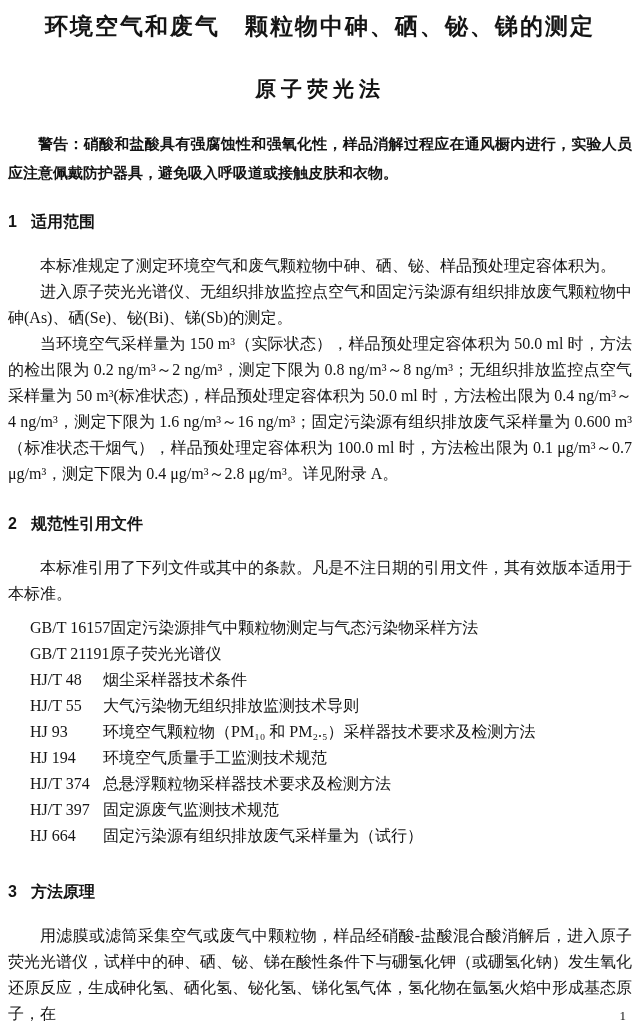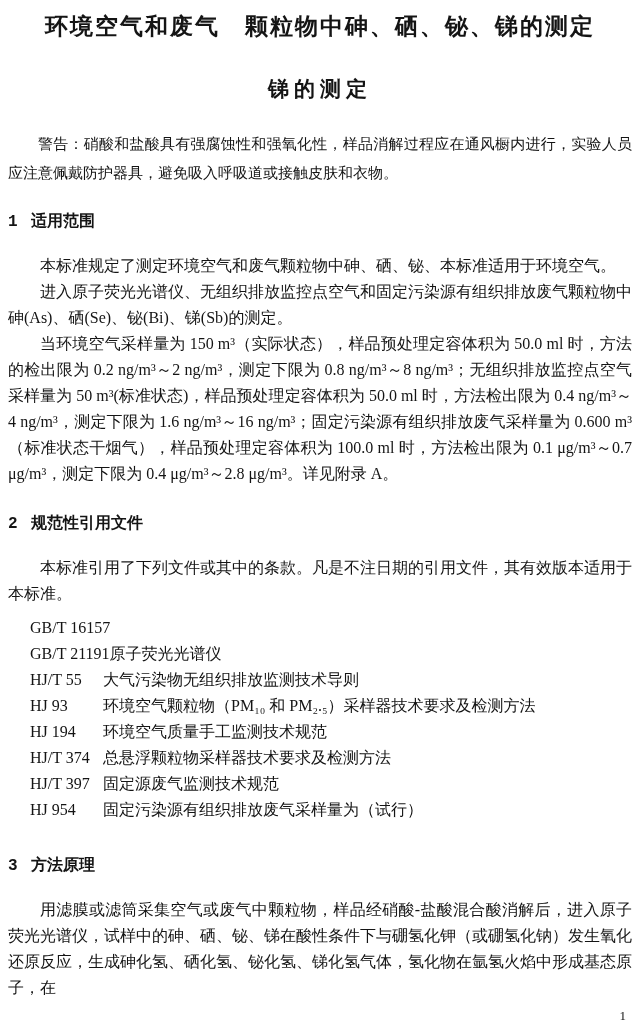--- a/index.html
+++ b/index.html
@@ -30,28 +30,28 @@
     font-family: "Liberation Sans", "DejaVu Sans", sans-serif;
     font-weight: 700;
     font-size: 21px;
     letter-spacing: 5px;
     line-height: 26px;
     margin-top: 36px;
   }
   .warning {
     margin-top: 27px;
     font-family: "Liberation Sans", "DejaVu Sans", sans-serif;
-    font-weight: 400;
+    font-weight: 700;
     font-size: 15px;
     line-height: 29px;
     text-indent: 2em;
     text-align: justify;
   }
   .sec-heading {
-    font-family: Liberation Mono, monospace;
+    font-family: Liberation Sans, sans-serif;
     font-weight: 700;
     font-size: 16px;
     line-height: 22px;
   }
   .sec-num { display: inline-block; min-width: 14px; margin-right: 9px; }
   .section-1 .sec-heading { margin-top: 24px; }
   .section-2 .sec-heading { margin-top: 26px; }
   .section-3 .sec-heading { margin-top: 32px; }
   .body-p {
     font-size: 16px;
@@ -77,46 +77,51 @@
     line-height: 16px;
   }
 </style>
 </head>
 <body>
 
 <div class="page">
 
   <h1 class="doc-title">环境空气和废气　颗粒物中砷、硒、铋、锑的测定</h1>
 
-  <h2 class="doc-subtitle">锑的测定</h2>
+  <h2 class="doc-subtitle">原子荧光法</h2>
 
   <p class="warning">警告：硝酸和盐酸具有强腐蚀性和强氧化性，样品消解过程应在通风橱内进行，实验人员应注意佩戴防护器具，避免吸入呼吸道或接触皮肤和衣物。</p>
 
   <div class="section section-1">
     <h3 class="sec-heading">
       <span class="sec-num">1</span><span>适用范围</span>
     </h3>
-    <p class="body-p first-p">本标准规定了测定环境空气和废气颗粒物中砷、硒、铋、本标准适用于环境空气。</p>
+    <p class="body-p first-p">本标准规定了测定环境空气和废气颗粒物中砷、硒、铋、样品预处理定容体积为。</p>
     <p class="body-p">进入原子荧光光谱仪、无组织排放监控点空气和固定污染源有组织排放废气颗粒物中砷(As)、硒(Se)、铋(Bi)、锑(Sb)的测定。</p>
     <p class="body-p">当环境空气采样量为 150 m³（实际状态），样品预处理定容体积为 50.0 ml 时，方法的检出限为 0.2 ng/m³～2 ng/m³，测定下限为 0.8 ng/m³～8 ng/m³；无组织排放监控点空气采样量为 50 m³(标准状态)，样品预处理定容体积为 50.0 ml 时，方法检出限为 0.4 ng/m³～4 ng/m³，测定下限为 1.6 ng/m³～16 ng/m³；固定污染源有组织排放废气采样量为 0.600 m³（标准状态干烟气），样品预处理定容体积为 100.0 ml 时，方法检出限为 0.1 μg/m³～0.7 μg/m³，测定下限为 0.4 μg/m³～2.8 μg/m³。详见附录 A。</p>
   </div>
 
   <div class="section section-2">
     <h3 class="sec-heading">
       <span class="sec-num">2</span><span>规范性引用文件</span>
     </h3>
     <p class="body-p first-p">本标准引用了下列文件或其中的条款。凡是不注日期的引用文件，其有效版本适用于本标准。</p>
 
     <div class="ref-list">
       <div class="ref-row">
         <span class="ref-code">GB/T 16157</span>
+        <span class="ref-title">固定污染源排气中颗粒物测定与气态污染物采样方法</span>
       </div>
       <div class="ref-row">
         <span class="ref-code">GB/T 21191</span>
         <span class="ref-title">原子荧光光谱仪</span>
+      </div>
+      <div class="ref-row">
+        <span class="ref-code">HJ/T 48</span>
+        <span class="ref-title">烟尘采样器技术条件</span>
       </div>
       <div class="ref-row">
         <span class="ref-code">HJ/T 55</span>
         <span class="ref-title">大气污染物无组织排放监测技术导则</span>
       </div>
       <div class="ref-row">
         <span class="ref-code">HJ 93</span>
         <span class="ref-title">环境空气颗粒物（PM₁₀ 和 PM₂.₅）采样器技术要求及检测方法</span>
       </div>
       <div class="ref-row">
@@ -125,21 +130,21 @@
       </div>
       <div class="ref-row">
         <span class="ref-code">HJ/T 374</span>
         <span class="ref-title">总悬浮颗粒物采样器技术要求及检测方法</span>
       </div>
       <div class="ref-row">
         <span class="ref-code">HJ/T 397</span>
         <span class="ref-title">固定源废气监测技术规范</span>
       </div>
       <div class="ref-row">
-        <span class="ref-code">HJ 954</span>
+        <span class="ref-code">HJ 664</span>
         <span class="ref-title">固定污染源有组织排放废气采样量为（试行）</span>
       </div>
     </div>
   </div>
 
   <div class="section section-3">
     <h3 class="sec-heading">
       <span class="sec-num">3</span><span>方法原理</span>
     </h3>
     <p class="body-p first-p">用滤膜或滤筒采集空气或废气中颗粒物，样品经硝酸-盐酸混合酸消解后，进入原子荧光光谱仪，试样中的砷、硒、铋、锑在酸性条件下与硼氢化钾（或硼氢化钠）发生氧化还原反应，生成砷化氢、硒化氢、铋化氢、锑化氢气体，氢化物在氩氢火焰中形成基态原子，在</p>

